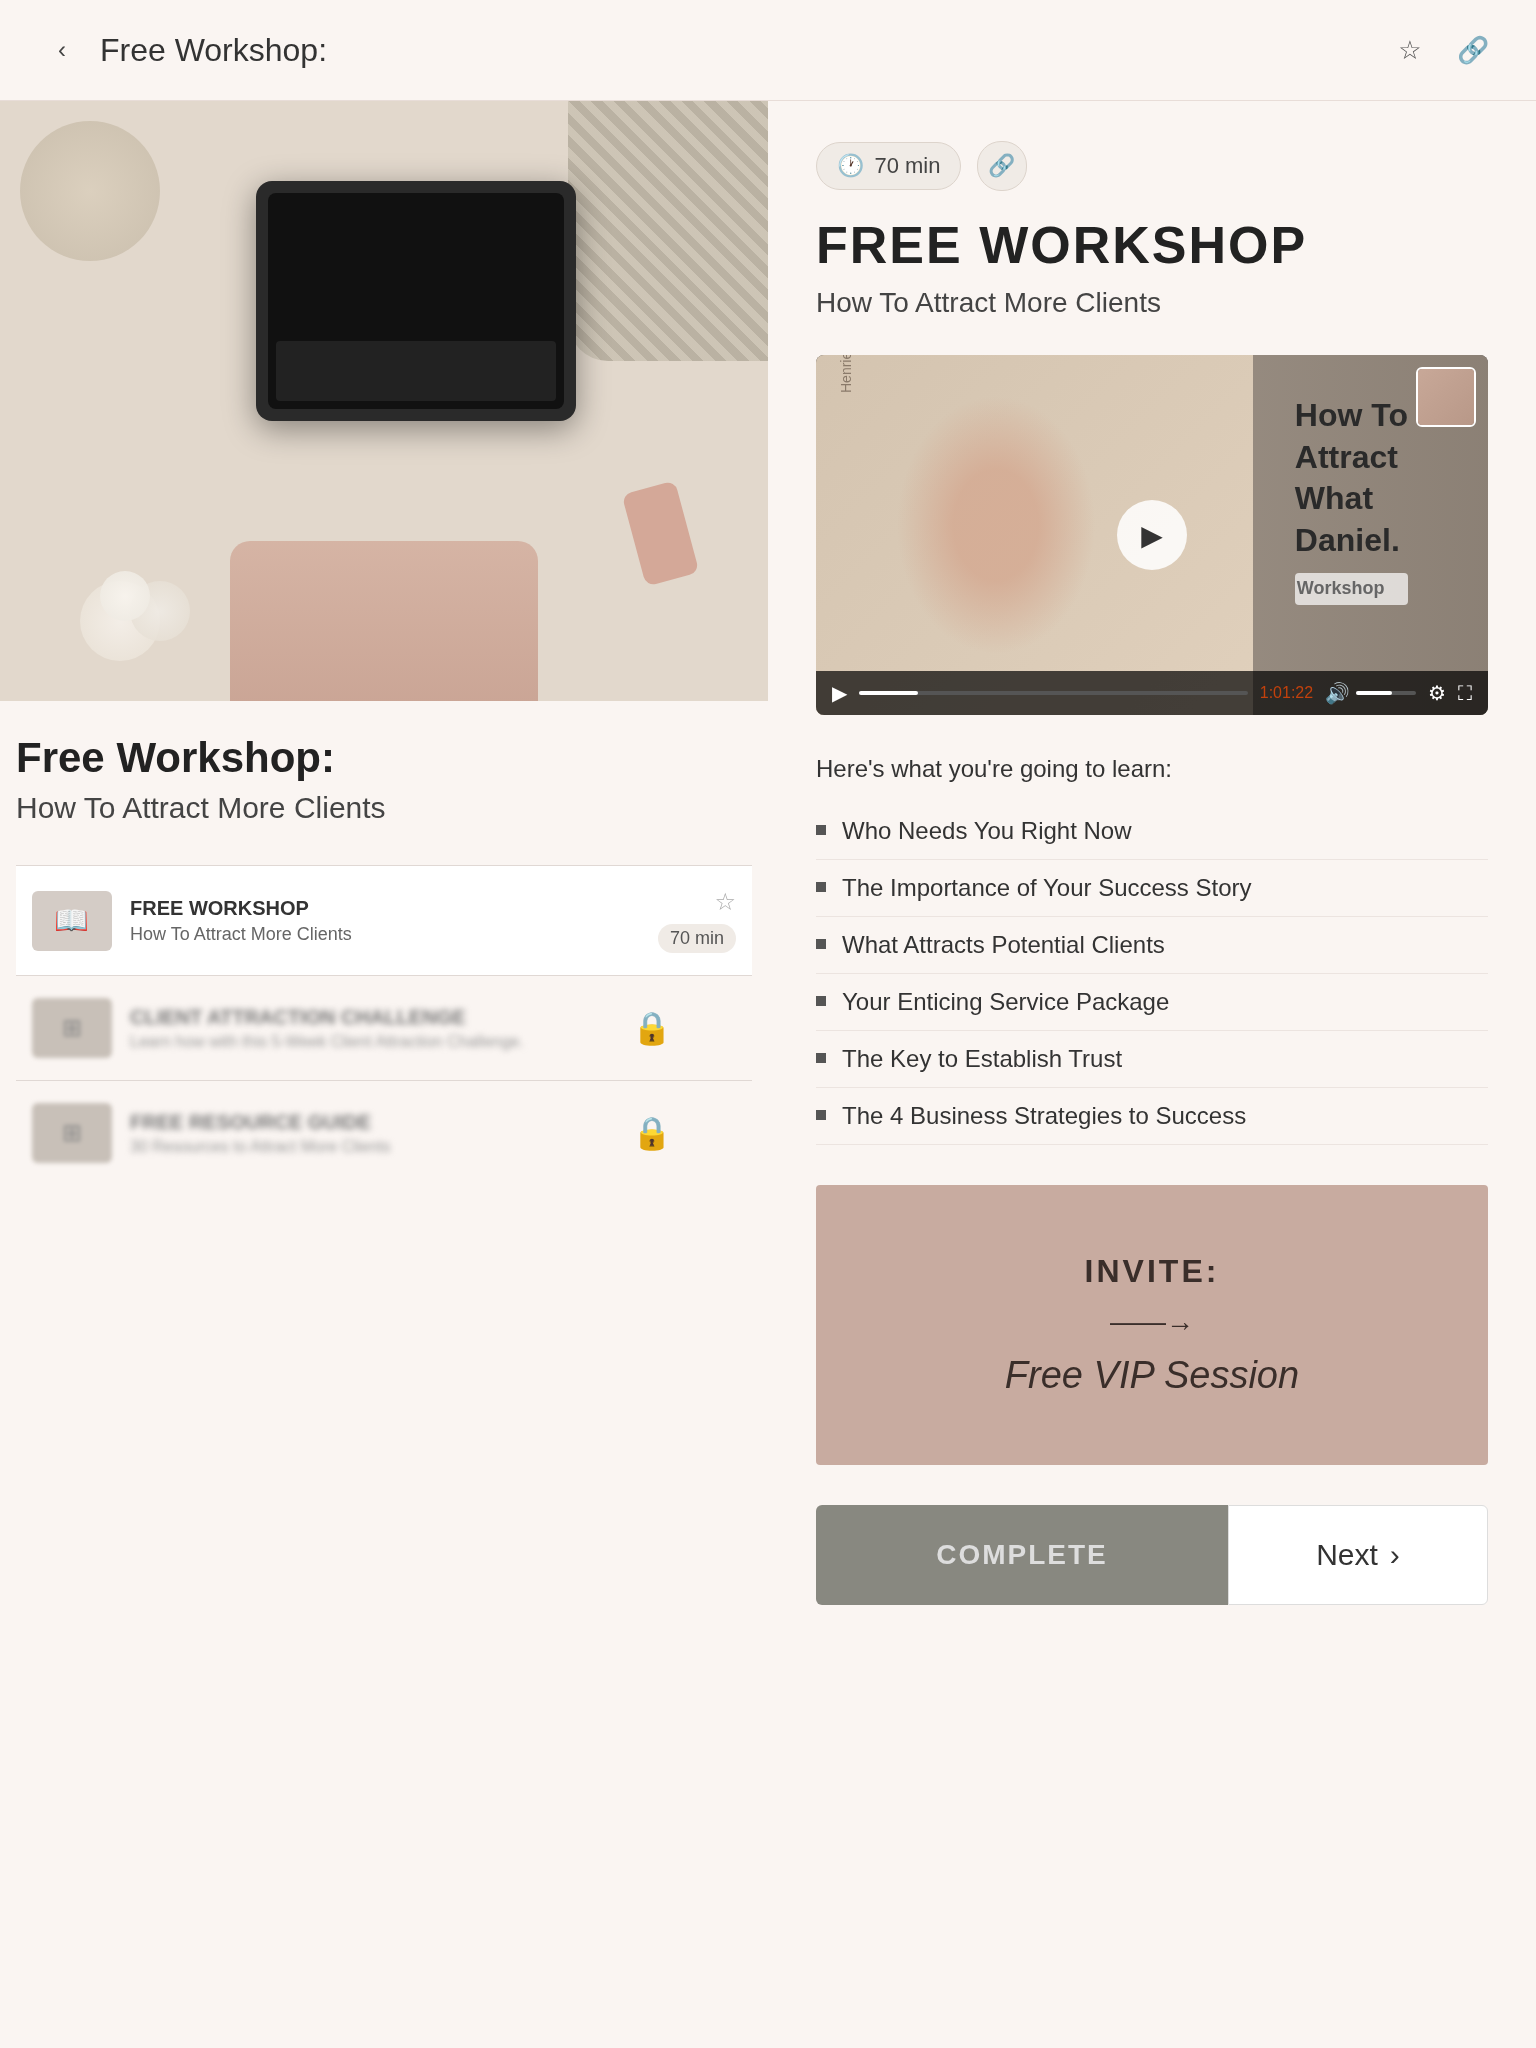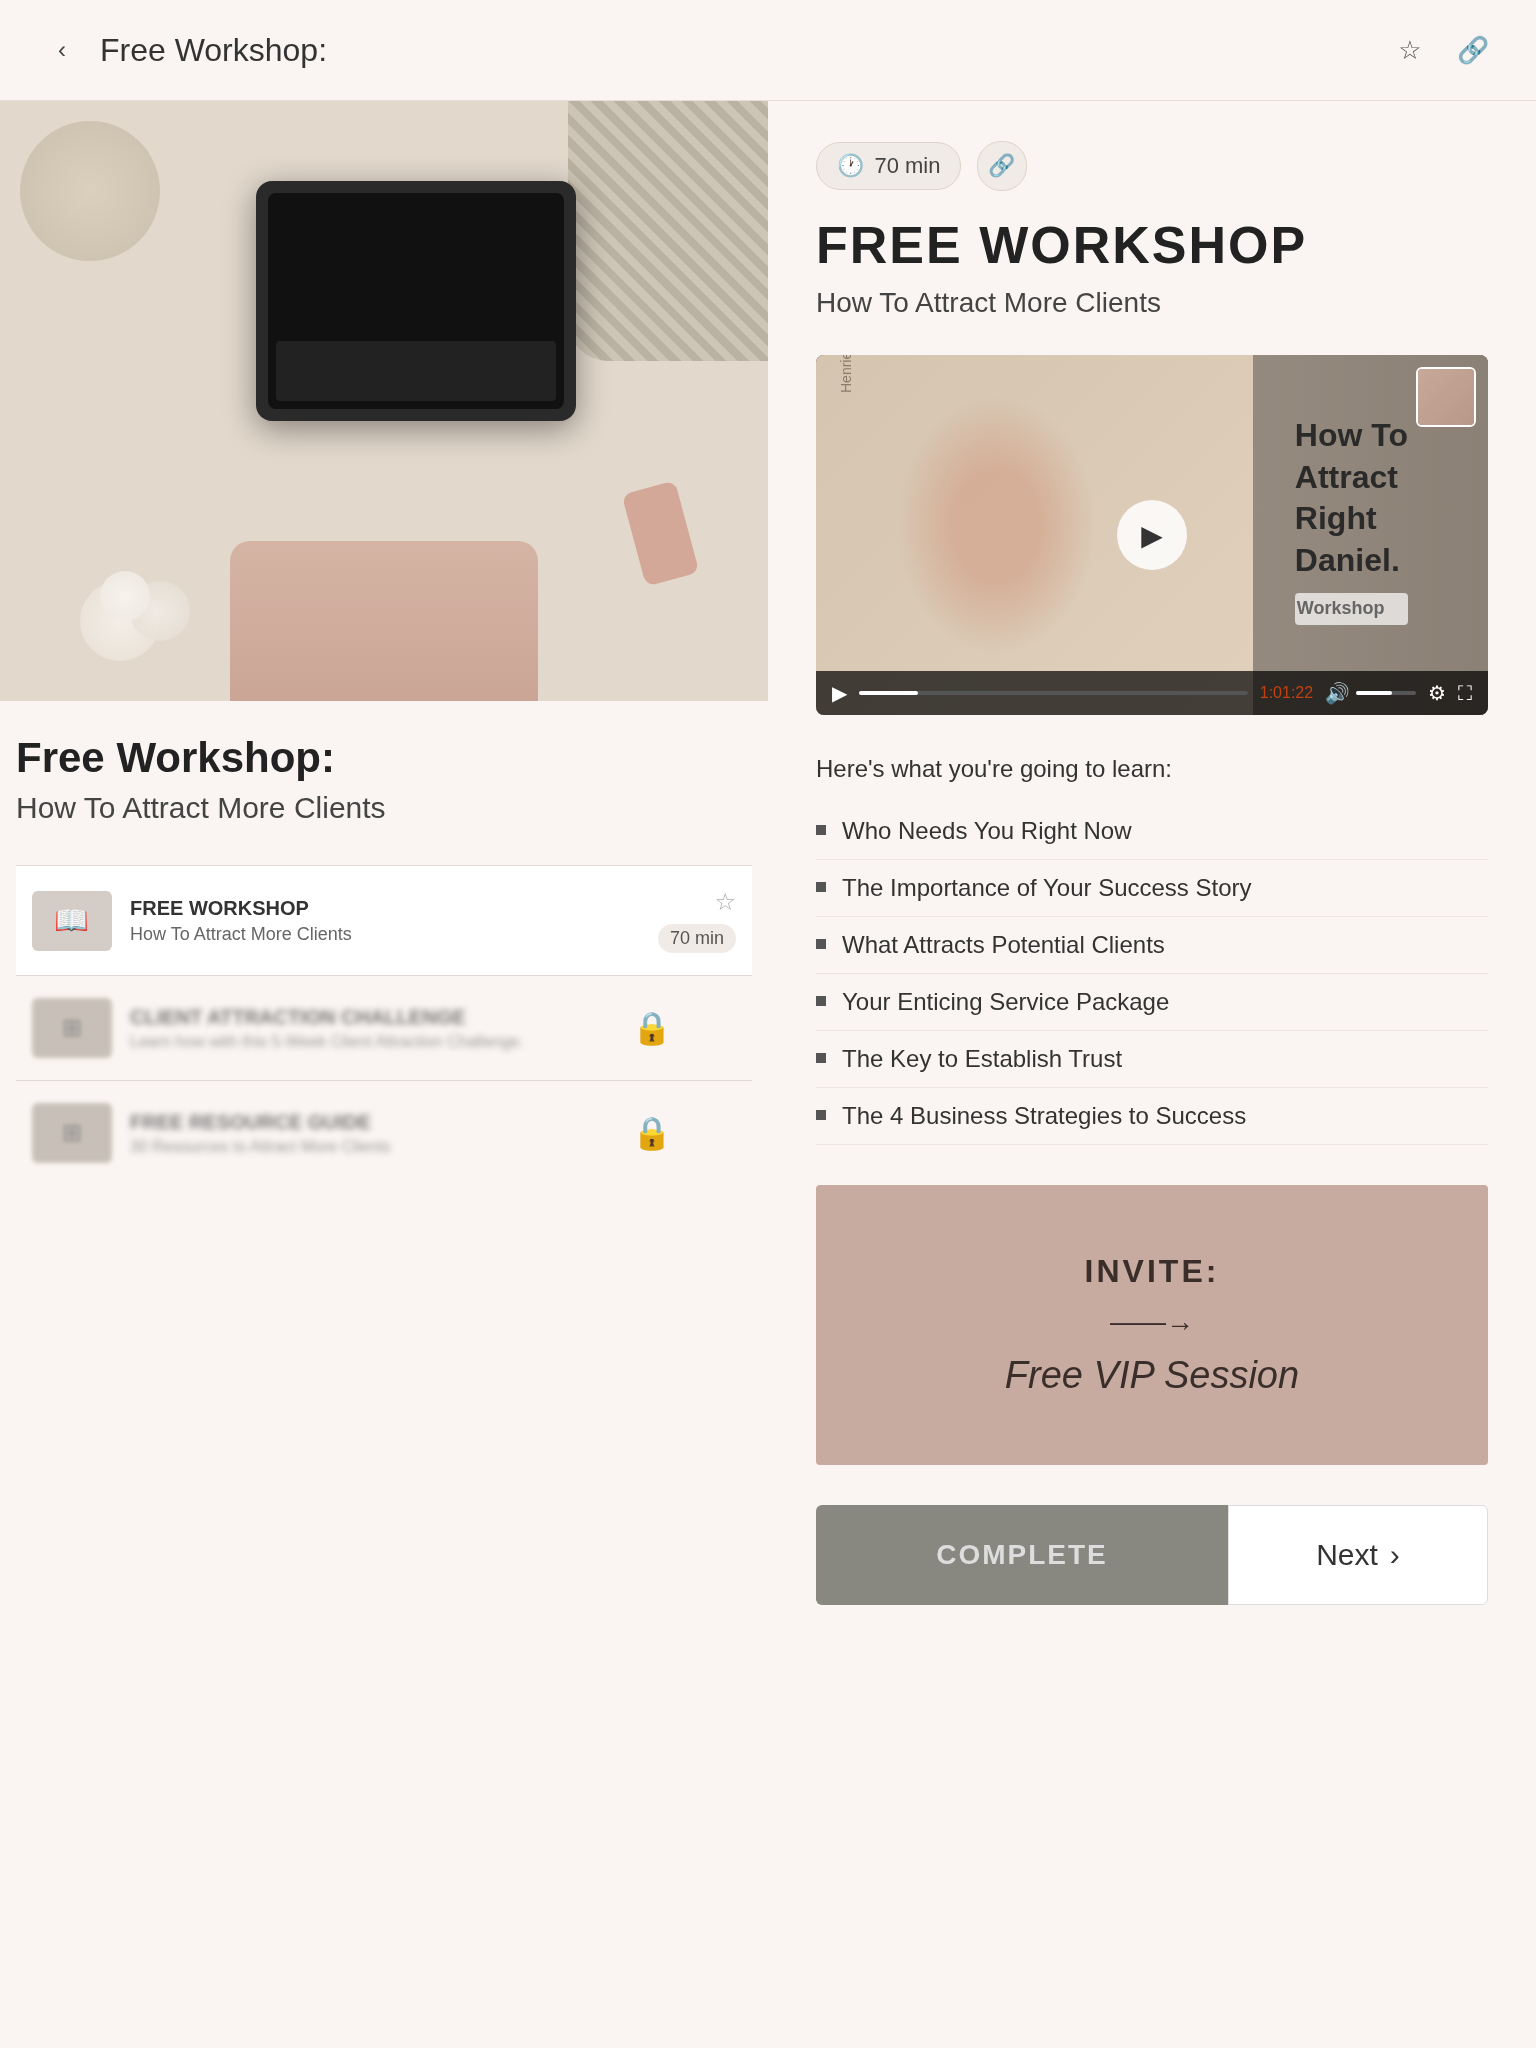--- a/index.html
+++ b/index.html
@@ -535,23 +535,23 @@
     <div class="workshop-subtitle">How To Attract More Clients</div>
 
     <div class="video-player">
       <div class="video-content-bg"></div>
 
       <div style="position:absolute;left:0;top:0;width:65%;height:100%;background:linear-gradient(135deg,#d4c4b0,#e0d0bc);"></div>
       <div style="position:absolute;left:30px;top:30px;font-size:14px;color:#8a7a6a;transform:rotate(-90deg);transform-origin:left center;white-space:nowrap;">Henrietta Daniel</div>
 
       <div style="position:absolute;left:80px;bottom:60px;width:200px;height:260px;background:radial-gradient(ellipse,#d4a890 30%,transparent 70%);opacity:0.8;border-radius:50% 50% 30% 30%;"></div>
       <div class="video-text-overlay">
-        <div style="font-size:32px;font-weight:700;color:#2a2a2a;margin-top:20px;">How To</div>
+        <div style="font-size:32px;font-weight:700;color:#2a2a2a;">How To</div>
         <div style="font-size:32px;font-weight:700;color:#2a2a2a;">Attract</div>
-        <div style="font-size:32px;font-weight:700;color:#2a2a2a;">Right</div>
+        <div style="font-size:32px;font-weight:700;color:#2a2a2a;">What</div>
         <div style="font-size:32px;font-weight:700;color:#2a2a2a;">Daniel.</div>
         <div style="margin-top:12px;font-size:18px;color:#666;background:rgba(255,255,255,0.7);padding:4px 2px;border-radius:4px;">Workshop</div>
       </div>
       <div class="video-play-btn">▶</div>
 
       <div class="video-avatar">
         <div style="width:100%;height:100%;background:linear-gradient(135deg,#c8a898,#b89888);"></div>
       </div>
 
       <div class="video-controls">

